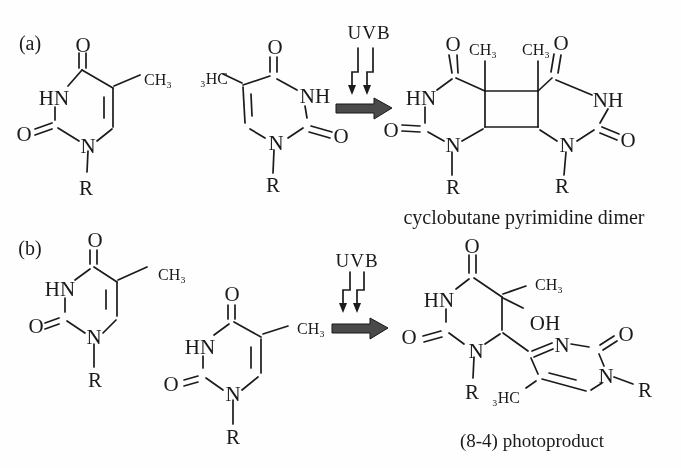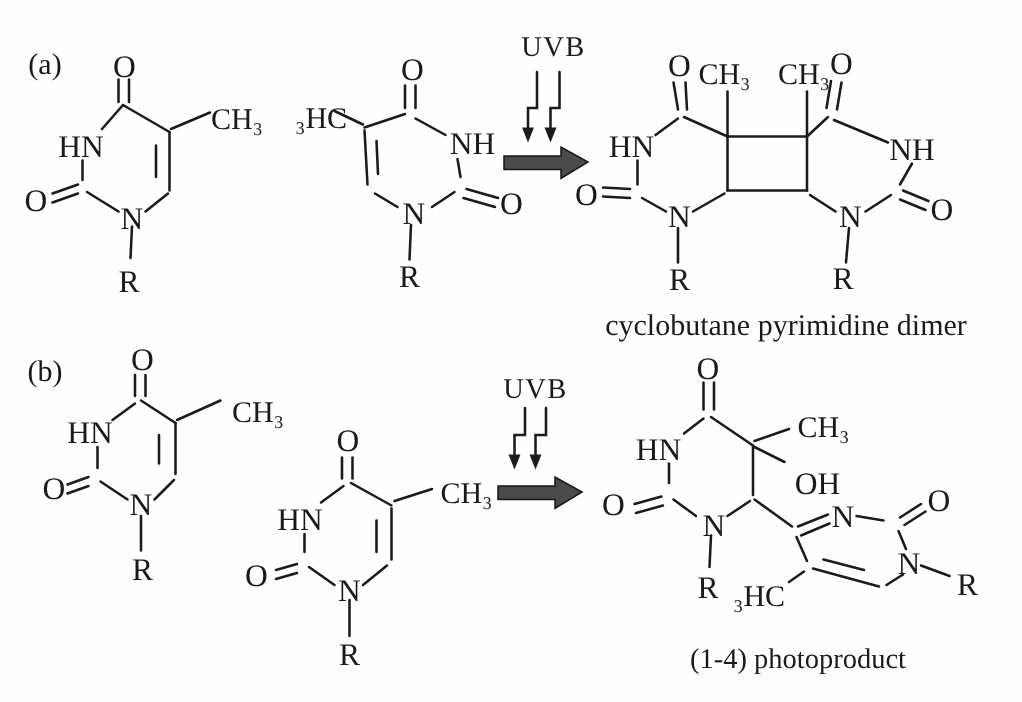--- a/index.html
+++ b/index.html
@@ -9,21 +9,21 @@
     overflow:hidden;
   }
   svg.bonds { position:absolute; left:0; top:0; width:681px; height:468px; }
   svg.bonds line, svg.bonds path { stroke:#1b1b1b; stroke-width:1.7; stroke-linecap:round; fill:none; }
   svg.bonds polygon.head { fill:#1b1b1b; stroke:none; }
   svg.bonds polygon.thick { fill:#4a4a4a; stroke:#161616; stroke-width:1; }
   .atom {
     position:absolute; transform:translate(-50%,-50%);
     font-size:21px; line-height:1; white-space:nowrap;
   }
-  .methyl { font-size:20px; }
+  .methyl { font-size:16px; }
   .panel-label { font-size:20px; }
   .uvb { font-size:19px; font-weight:400; letter-spacing:1px; }
   .caption { font-size:20px; }
   .caption-b { font-size:19px; }
 </style>
 </head>
 <body>
 
 <div class="fig">
 
@@ -220,16 +220,16 @@
     <span class="atom methyl" style="left:549px;top:285px">CH₃</span>
     <span class="atom" style="left:545px;top:323px">OH</span>
     <span class="atom" style="left:409px;top:337px">O</span>
     <span class="atom" style="left:476px;top:351px">N</span>
     <span class="atom" style="left:472px;top:392px">R</span>
     <span class="atom" style="left:562px;top:345px">N</span>
     <span class="atom" style="left:626px;top:334px">O</span>
     <span class="atom" style="left:606px;top:376px">N</span>
     <span class="atom" style="left:645px;top:390px">R</span>
     <span class="atom methyl" style="left:506px;top:398px">₃HC</span>
-    <span class="atom caption caption-b" style="left:532px;top:440px">(1-4) photoproduct</span>
+    <span class="atom caption caption-b" style="left:532px;top:440px">(8-4) photoproduct</span>
   </div>
 
 </div>
 
 </body></html>

